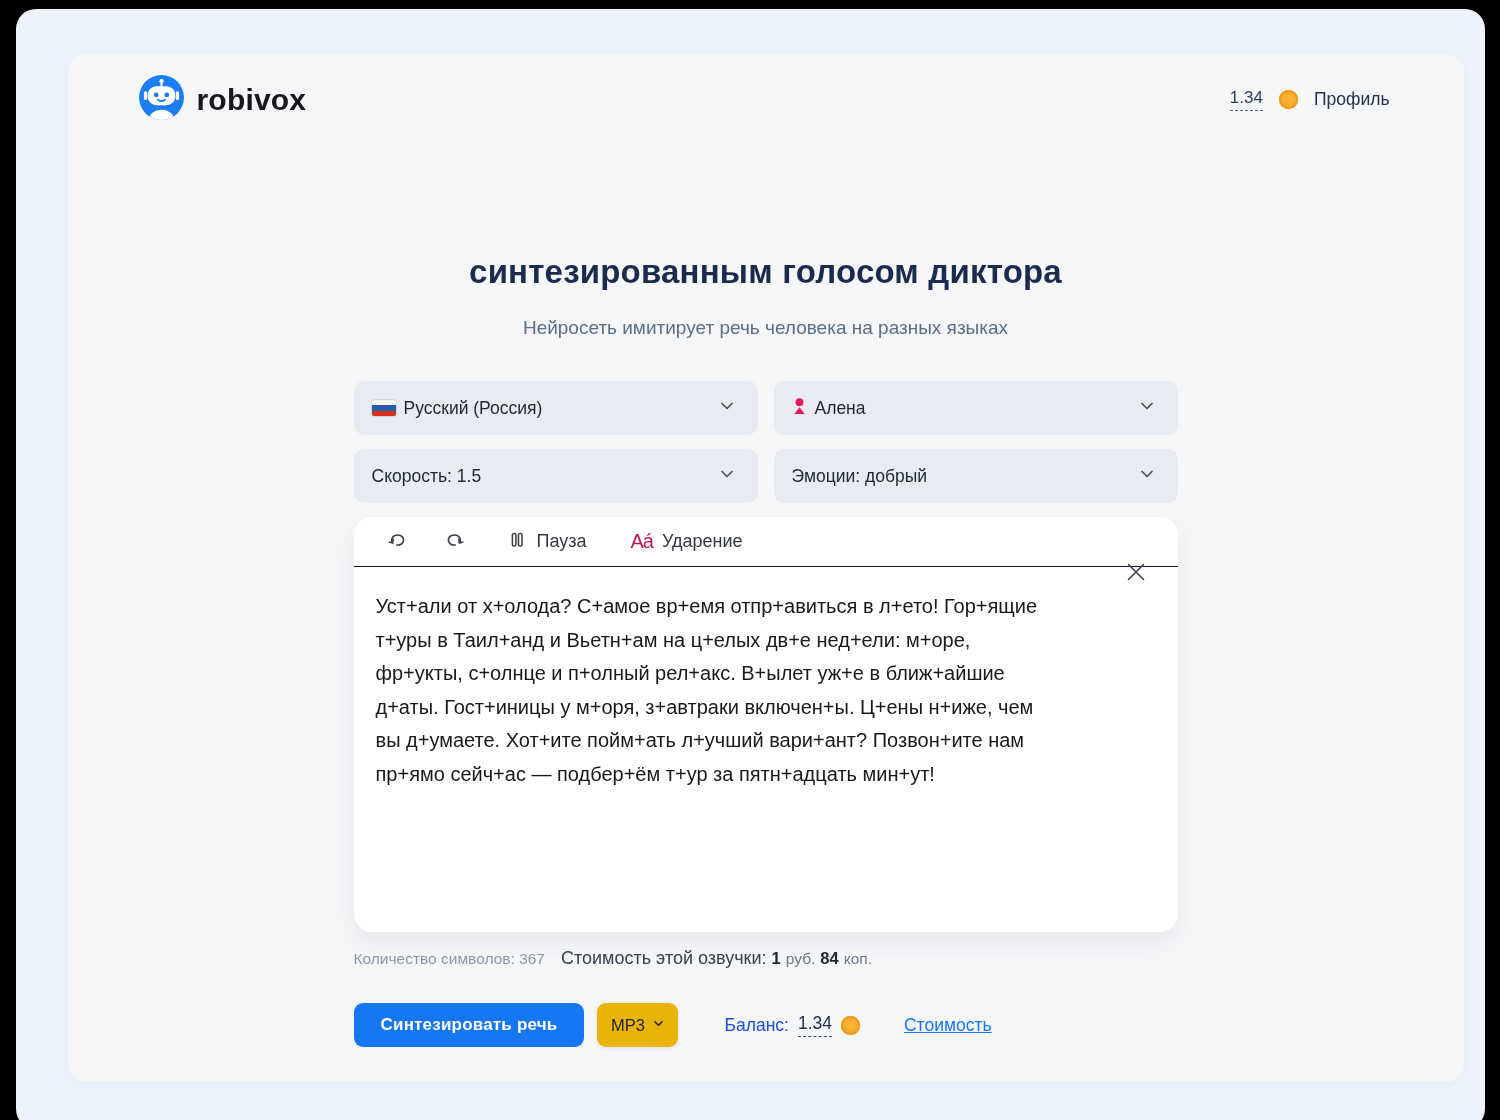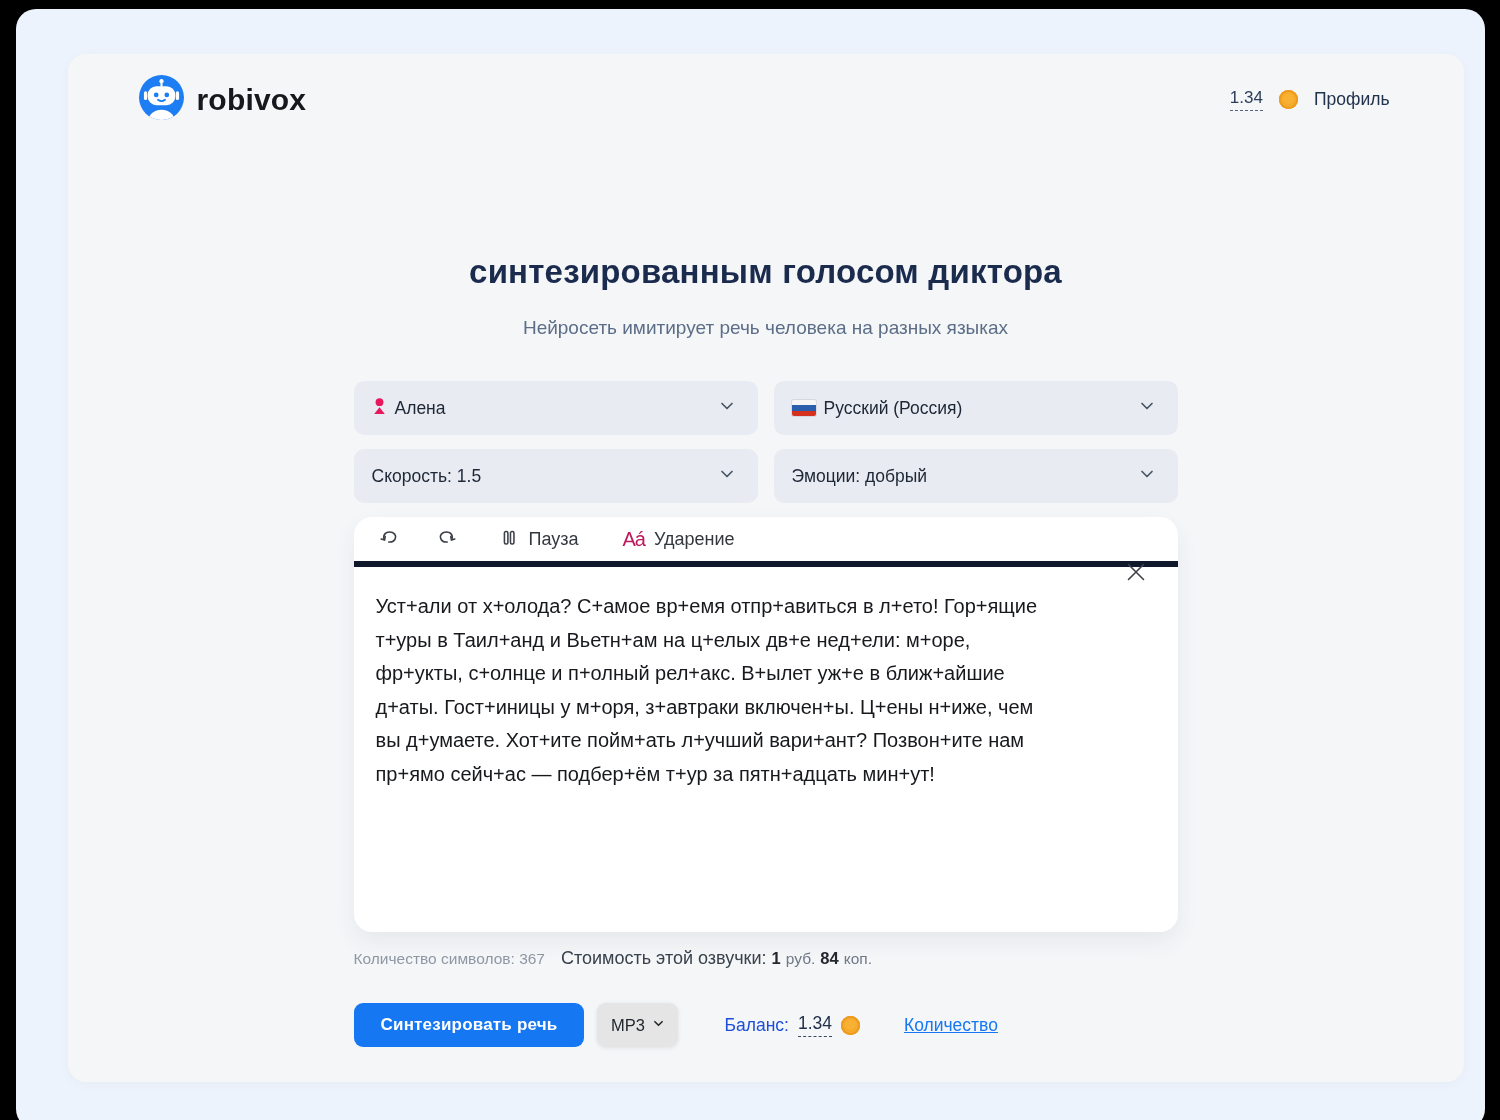--- a/index.html
+++ b/index.html
@@ -72,22 +72,22 @@
 
   
   .editor {
     position: relative;
     width: 824px; height: 415px; margin: 14px auto 0;
     background: #fff; border-radius: 18px;
     box-shadow: 0 10px 22px rgba(40,60,90,0.07);
   }
   .toolbar {
     height: 50px; display: flex; align-items: center;
-    padding: 0 24px; gap: 34px;
-    border-bottom: 6px solid #0f172a;
+    padding: 0 32px; gap: 34px;
+    border-bottom: 1px solid #0f172a;
   }
   .tool-btn {
     display: flex; align-items: center; gap: 9px;
     color: #3c4149; cursor: pointer; background: none; border: none;
     font-family: inherit;
   }
   .tool-label { font-size: 18px; color: #33383f; }
   .stress-glyph { font-size: 20px; color: #be185d; letter-spacing: -1px; }
   .editor-body { position: relative; padding: 23px 24px 0 22px; }
   .editor-text {
@@ -115,21 +115,21 @@
     width: 824px; margin: 34px auto 0;
     display: flex; align-items: center;
   }
   .synth-btn {
     height: 44px; padding: 8px 27px; border: none; border-radius: 9px;
     background: #1677f3; color: #fff; font-size: 17px; font-weight: 700;
     font-family: inherit; cursor: pointer; letter-spacing: 0.2px;
   }
   .format-select {
     margin-left: 13px; height: 44px; width: 81px;
-    background: #e5e5e5; border-radius: 9px;
+    background: #eab308; border-radius: 9px;
     box-shadow: 0 1px 4px rgba(30,40,60,0.10);
     display: flex; align-items: center; justify-content: center; gap: 7px;
     cursor: pointer;
   }
   .format-label { font-size: 16.5px; color: #23282f; }
   .balance-group { margin-left: 46px; display: flex; align-items: center; gap: 9px; }
   .balance-label { font-size: 17.5px; color: #1d4ed8; }
   .balance-value {
     font-size: 17.5px; color: #23304a;
     border-bottom: 1.5px dashed #3a4a61; padding-bottom: 2px; cursor: pointer;
@@ -176,43 +176,43 @@
     </div>
 
     <div class="hero">
       <h1><br><span>синтезированным голосом диктора</span></h1>
       <div class="subtitle">Нейросеть имитирует речь человека на разных языках</div>
     </div>
 
     <div class="controls">
       <div class="select-box">
         <span class="select-left">
-          <span>
-            <svg width="15" height="17" viewBox="0 0 15 17" fill="#e6195e">
-              <circle cx="7.5" cy="4.2" r="3.9"></circle>
-              <path d="M2.2 16 L7.5 9.2 L12.8 16 Z"></path>
-            </svg>
-          </span>
-          <span class="select-label">Алена</span>
-        </span>
-        <span>
-          <svg width="18" height="18" viewBox="0 0 18 18" fill="none" stroke="#4b5563" stroke-width="1.7" stroke-linecap="round" stroke-linejoin="round">
-              <path d="M4 6.5 L9 11.5 L14 6.5"></path>
-            </svg>
-        </span>
-      </div>
-
-      <div class="select-box">
-        <span class="select-left">
           <span class="flag">
               <div class="w"></div>
               <div class="b"></div>
               <div class="r"></div>
             </span>
           <span class="select-label">Русский (Россия)</span>
+        </span>
+        <span>
+          <svg width="18" height="18" viewBox="0 0 18 18" fill="none" stroke="#4b5563" stroke-width="1.7" stroke-linecap="round" stroke-linejoin="round">
+              <path d="M4 6.5 L9 11.5 L14 6.5"></path>
+            </svg>
+        </span>
+      </div>
+
+      <div class="select-box">
+        <span class="select-left">
+          <span>
+            <svg width="15" height="17" viewBox="0 0 15 17" fill="#e6195e">
+              <circle cx="7.5" cy="4.2" r="3.9"></circle>
+              <path d="M2.2 16 L7.5 9.2 L12.8 16 Z"></path>
+            </svg>
+          </span>
+          <span class="select-label">Алена</span>
         </span>
         <span>
           <svg width="18" height="18" viewBox="0 0 18 18" fill="none" stroke="#4b5563" stroke-width="1.7" stroke-linecap="round" stroke-linejoin="round">
               <path d="M4 6.5 L9 11.5 L14 6.5"></path>
             </svg>
         </span>
       </div>
 
       <div class="select-box">
         <span class="select-label">Скорость: 1.5</span>
@@ -298,17 +298,17 @@
           <svg width="13" height="13" viewBox="0 0 18 18" fill="none" stroke="#23282f" stroke-width="2.2" stroke-linecap="round" stroke-linejoin="round">
               <path d="M4 6.5 L9 11.5 L14 6.5"></path>
             </svg>
         </span>
       </div>
       <div class="balance-group">
         <span class="balance-label">Баланс:</span>
         <span class="balance-value">1.34</span>
         <span class="coin"></span>
       </div>
-      <span class="topup-link">Количество</span>
+      <span class="topup-link">Стоимость</span>
     </div>
 
   </div>
 </div>
 
 </body></html>

